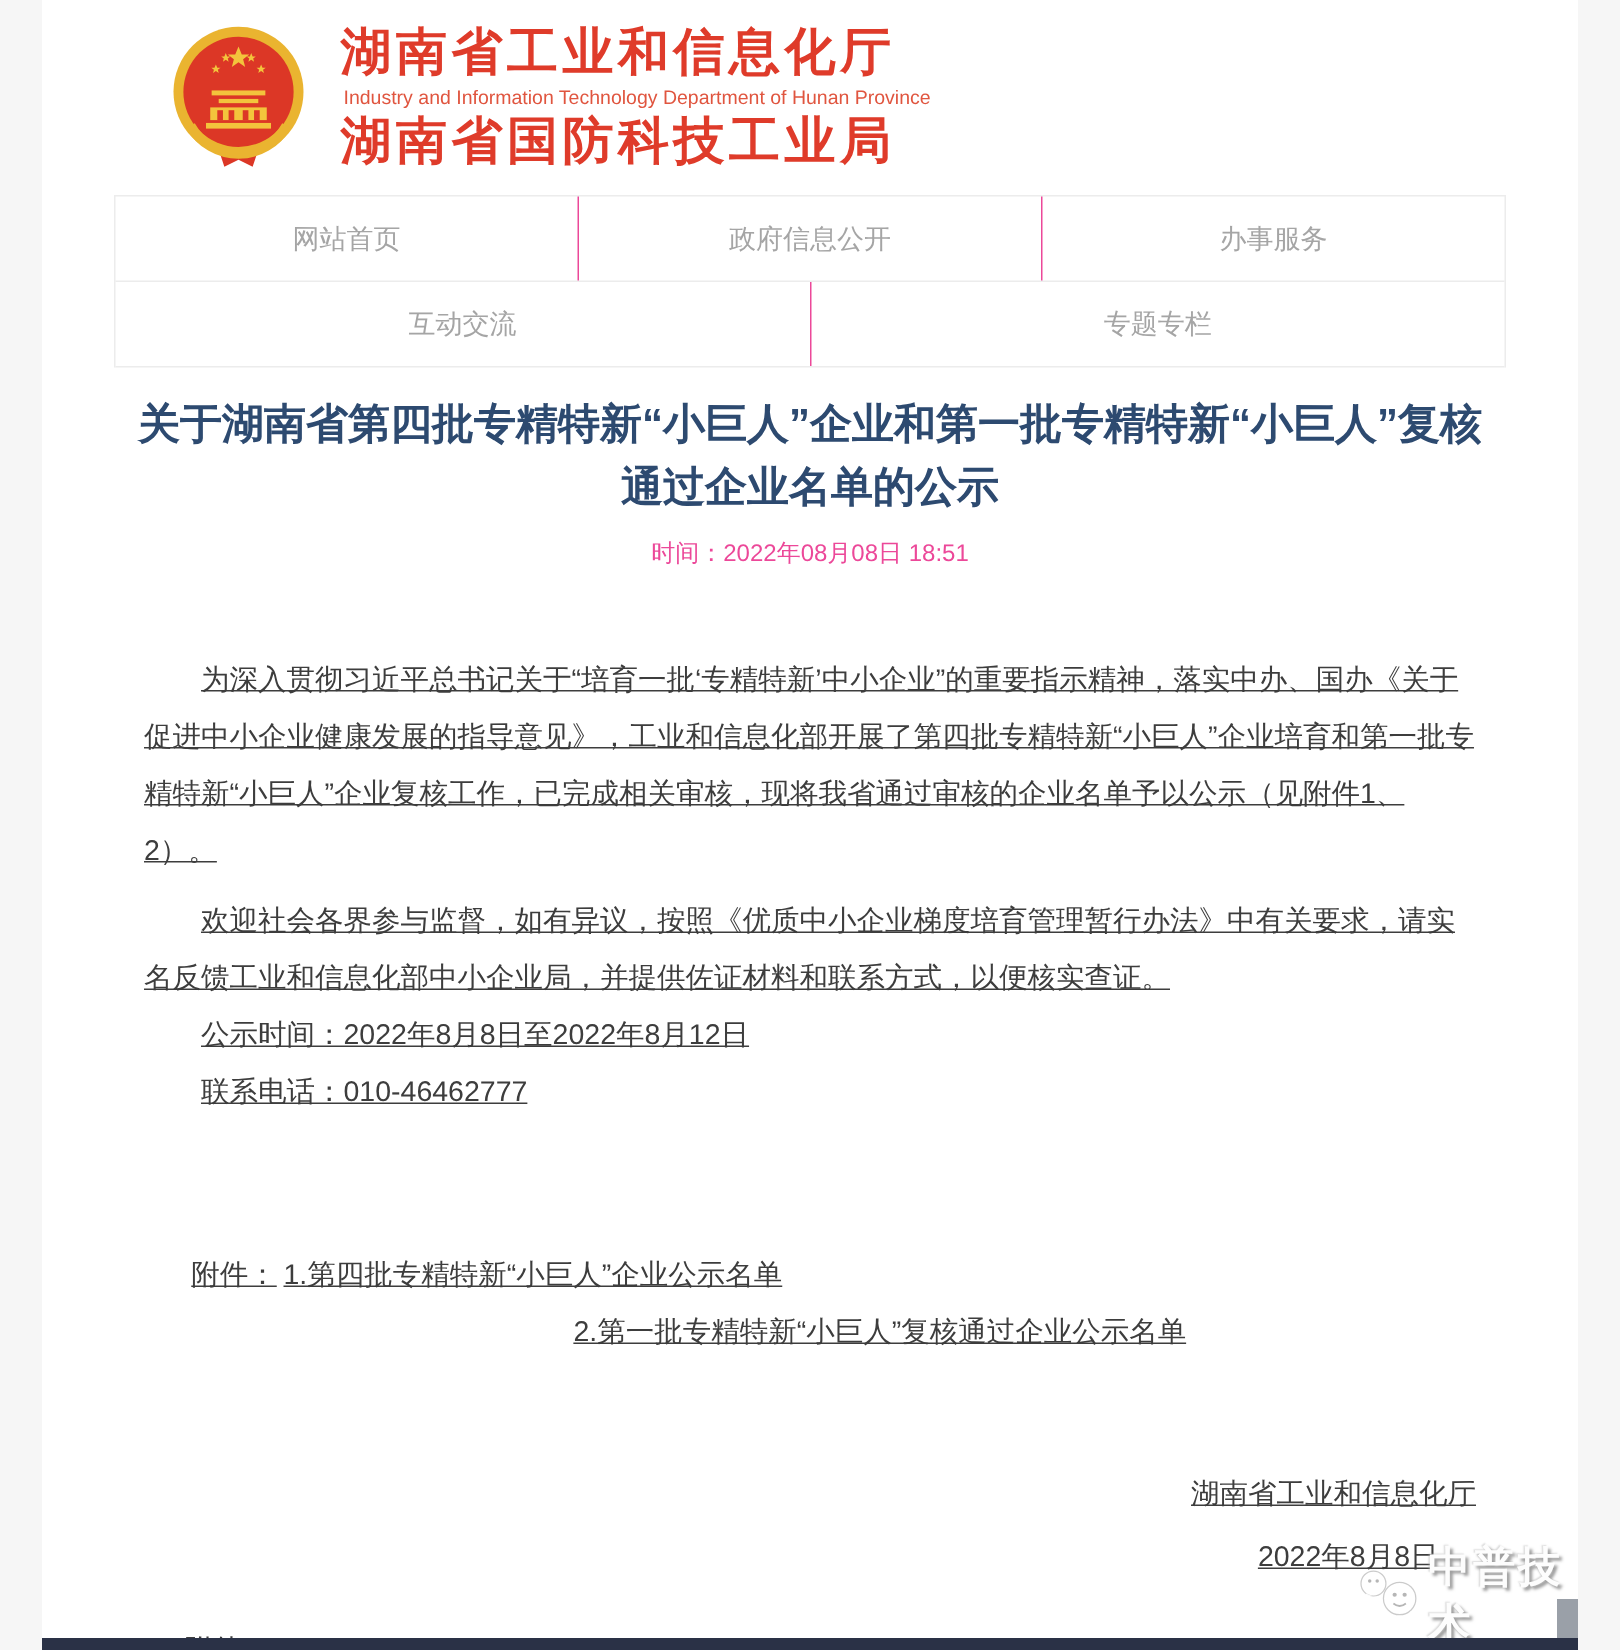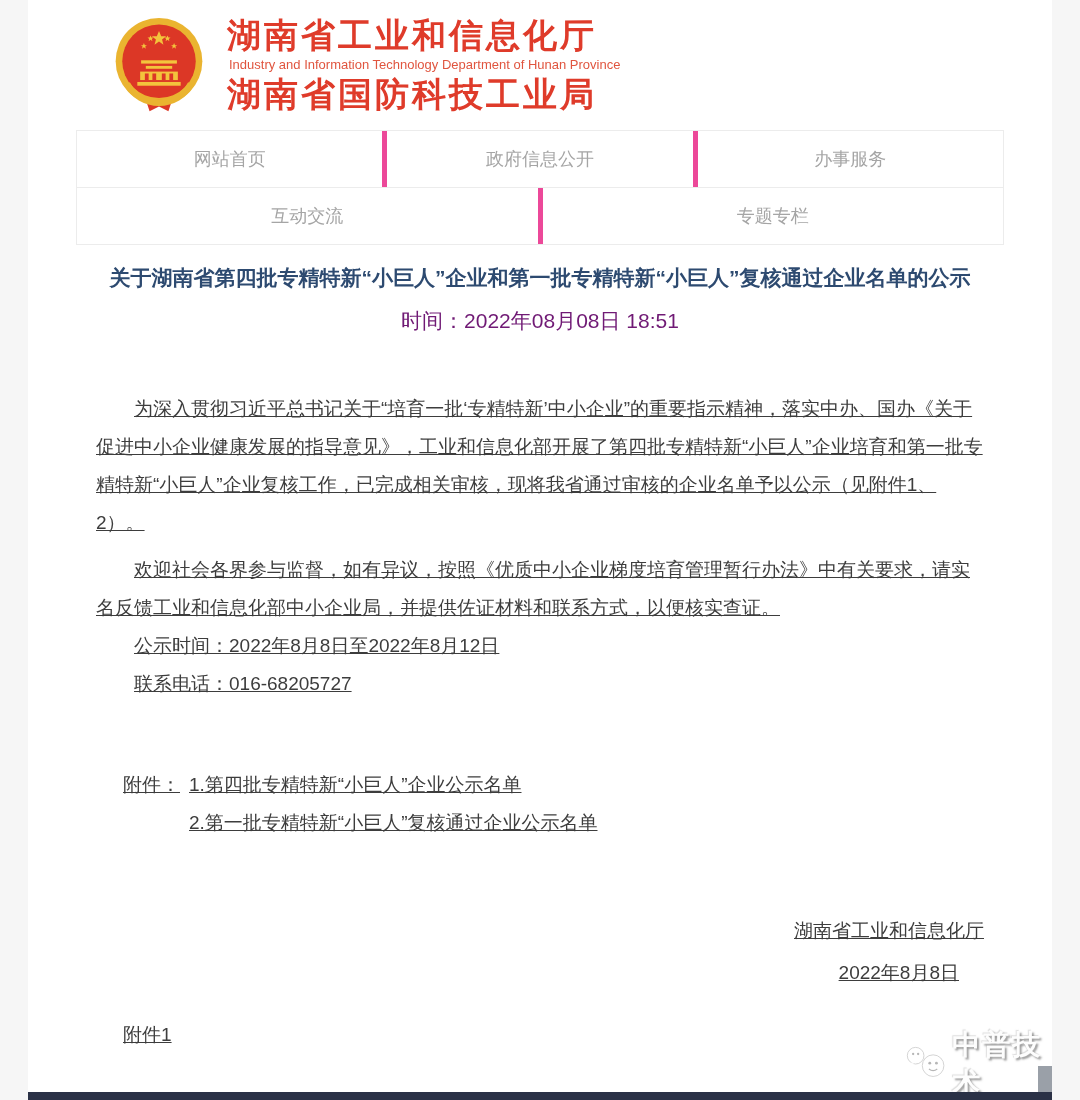--- a/index.html
+++ b/index.html
@@ -11,38 +11,38 @@
   .header { display:flex; align-items:center; padding:10px 0 8px 85px; height:128px; }
   .emblem { width:92px; height:98px; flex:0 0 auto; margin-right:22px; }
   .org-names { color:#df3b2a; }
   .org-cn { font-size:34px; font-weight:bold; letter-spacing:3px; line-height:1.1; color:#df3b2a; }
   .org-en { font-size:13px; line-height:1.3; margin:3px 17px 2px 2px; color:#e0553f; }
 
   
   .nav { margin:2px 48px 0 48px; border:1px solid #ececec; border-bottom:none; }
   .nav-row { display:flex; height:57px; border-bottom:1px solid #ececec; }
   .nav-cell { flex:1; display:flex; align-items:center; justify-content:center;
-              font-size:18px; color:#a5a5a5; border-right:5px solid #ec4899; cursor:pointer; }
+              font-size:18px; color:#a5a5a5; border-right:1px solid #ec4899; cursor:pointer; }
   .nav-cell:last-child { border-right:none; }
 
   
   .breadcrumb-bar { margin:0 48px; padding:15px 18px 13px 18px; border-bottom:1px solid #e4e4e4;
                     font-size:17px; color:#4a4a4a; }
 
   
-  .article-title { text-align:center; color:#2d4a70; font-weight:bold; font-size:21px;
+  .article-title { text-align:center; color:#2d4a70; font-weight:bold; font-size:28px;
                    margin:17px 60px 0 60px; line-height:1.5; }
-  .article-time { text-align:center; color:#701a75; font-size:21px; margin-top:13px; }
+  .article-time { text-align:center; color:#ec4899; font-size:16px; margin-top:13px; }
 
   .article-body { margin:0 68px; color:#3d3d3d; font-size:19px; line-height:38px;text-decoration:underline; }
   .article-body p { margin:0; text-indent:2em; }
   .para-first { margin-top:55px !important; }
   .para-gap { margin-top:9px !important; }
 
-  .attachments { margin:63px 0 0 27px; }
+  .attachments { margin:84px 0 0 27px;text-align:center; }
   .att-line { display:flex; }
   .att-label { width:66px; flex:0 0 auto; }
   .att-line2 { padding-left:66px; }
   .att-item { cursor:pointer; }
 
   .signature { margin-top:68px; text-align:right; }
   .sig-org { line-height:42px; }
   .sig-date { line-height:42px; padding-right:25px; }
 
   .annex-label { margin:22px 0 0 27px; }
@@ -106,21 +106,21 @@
   </div>
 
 
   <div class="article-title">关于湖南省第四批专精特新“小巨人”企业和第一批专精特新“小巨人”复核通过企业名单的公示</div>
   <div class="article-time">时间：2022年08月08日 18:51</div>
 
   <div class="article-body">
     <p class="para-first">为深入贯彻习近平总书记关于“培育一批‘专精特新’中小企业”的重要指示精神，落实中办、国办《关于促进中小企业健康发展的指导意见》，工业和信息化部开展了第四批专精特新“小巨人”企业培育和第一批专精特新“小巨人”企业复核工作，已完成相关审核，现将我省通过审核的企业名单予以公示（见附件1、2）。</p>
     <p class="para-gap">欢迎社会各界参与监督，如有异议，按照《优质中小企业梯度培育管理暂行办法》中有关要求，请实名反馈工业和信息化部中小企业局，并提供佐证材料和联系方式，以便核实查证。</p>
     <p>公示时间：2022年8月8日至2022年8月12日</p>
-    <p>联系电话：016-68205727</p>
+    <p>联系电话：010-46462777</p>
 
     <div class="attachments">
       <div class="att-line">
         <span class="att-label">附件：</span>
         <span class="att-item">1.第四批专精特新“小巨人”企业公示名单</span>
       </div>
       <div class="att-line2">
         <span class="att-item">2.第一批专精特新“小巨人”复核通过企业公示名单</span>
       </div>
     </div>

